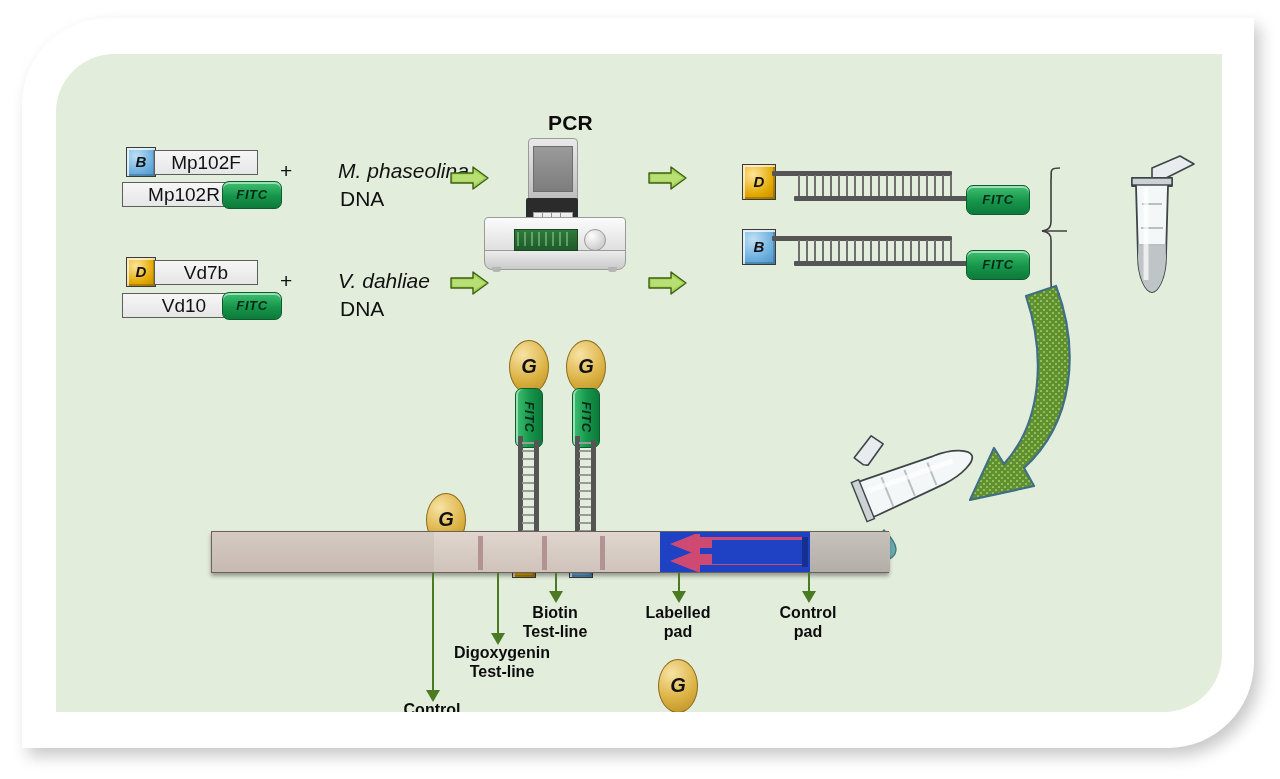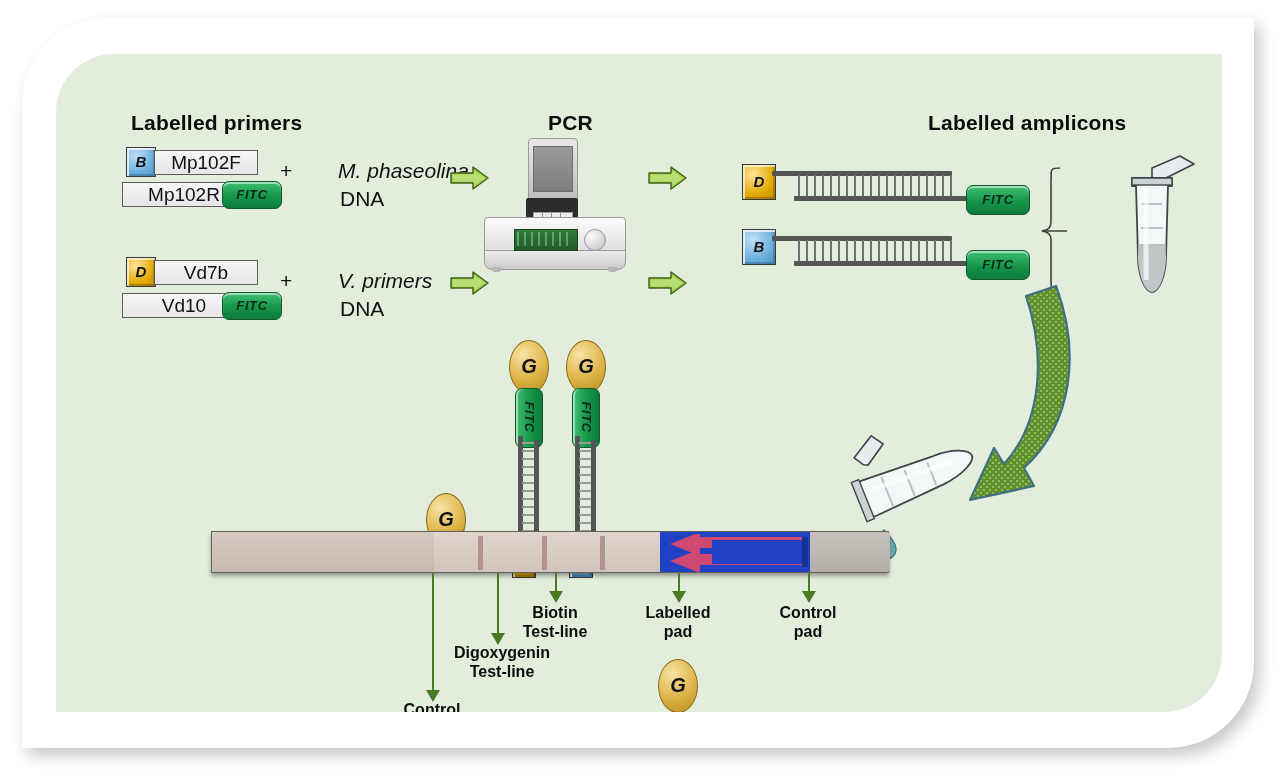--- a/index.html
+++ b/index.html
@@ -141,23 +141,21 @@
     text-align:center;line-height:19px;white-space:nowrap;
   }
   .cline{position:absolute;width:2px;background:#4a7a22;}
 </style>
 </head>
 <body>
 
 <div id="figure-card">
   <div id="figure-canvas">
 
-    <div class="hd" style="left:75px;top:57px;">Labelled primers</div>
     <div class="hd" style="left:492px;top:57px;">PCR</div>
-    <div class="hd" style="left:872px;top:57px;">Labelled amplicons</div>
 
     <div class="tag tag-sq tag-b" style="left:70px;top:93px;">B</div>
     <div class="prbar" style="left:98px;top:96px;width:104px;">Mp102F</div>
 
     <div class="prbar" style="left:66px;top:128px;width:124px;">Mp102R</div>
     <div class="fitc" style="left:166px;top:127px;">FITC</div>
 
     <div class="tag tag-sq tag-d" style="left:70px;top:203px;">D</div>
     <div class="prbar" style="left:98px;top:206px;width:104px;">Vd7b</div>
 
@@ -165,21 +163,21 @@
     <div class="fitc" style="left:166px;top:238px;">FITC</div>
 
     <div class="plain" style="left:224px;top:105px;">
       <span>+</span>
       <span class="ital">M. phaseolina</span>
     </div>
     <div class="plain" style="left:284px;top:133px;">DNA</div>
 
     <div class="plain" style="left:224px;top:215px;">
       <span>+</span>
-      <span class="ital">V. primers</span>
+      <span class="ital">V. dahliae</span>
     </div>
     <div class="plain" style="left:284px;top:243px;">DNA</div>
 
     <svg class="garrow" style="left:394px;top:111px;" viewBox="0 0 40 26">
       <path d="M1 8 H23 V2 L38 13 L23 24 V18 H1 Z" fill="#9ed24f" stroke="#3f5f14" stroke-width="1.4" stroke-linejoin="round"></path>
       <path d="M3 9.5 H24 V6 L35 13 L24 20 V16.5 H3 Z" fill="#bfe37f" opacity=".75"></path>
     </svg>
     <svg class="garrow" style="left:592px;top:111px;" viewBox="0 0 40 26">
       <path d="M1 8 H23 V2 L38 13 L23 24 V18 H1 Z" fill="#9ed24f" stroke="#3f5f14" stroke-width="1.4" stroke-linejoin="round"></path>
       <path d="M3 9.5 H24 V6 L35 13 L24 20 V16.5 H3 Z" fill="#bfe37f" opacity=".75"></path>

